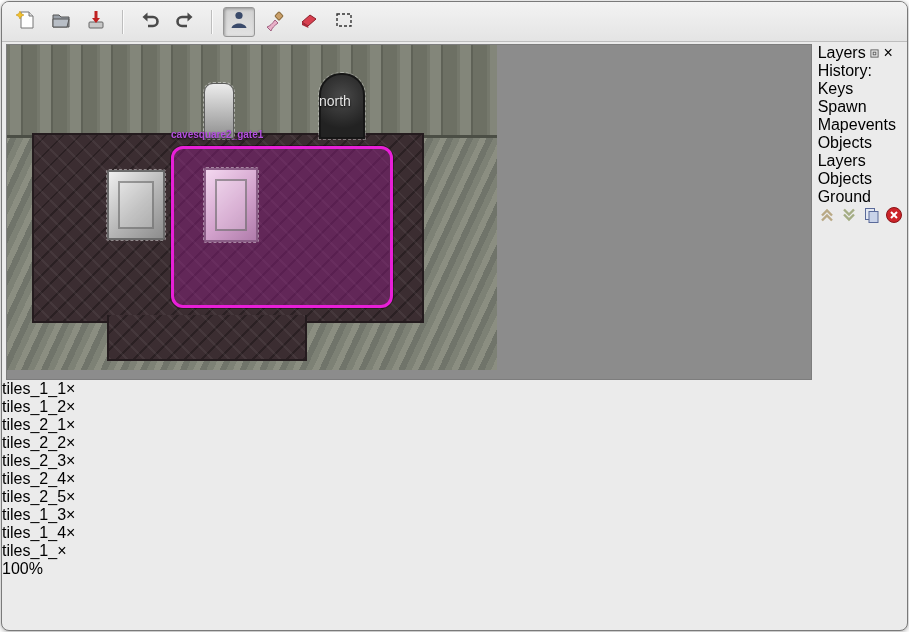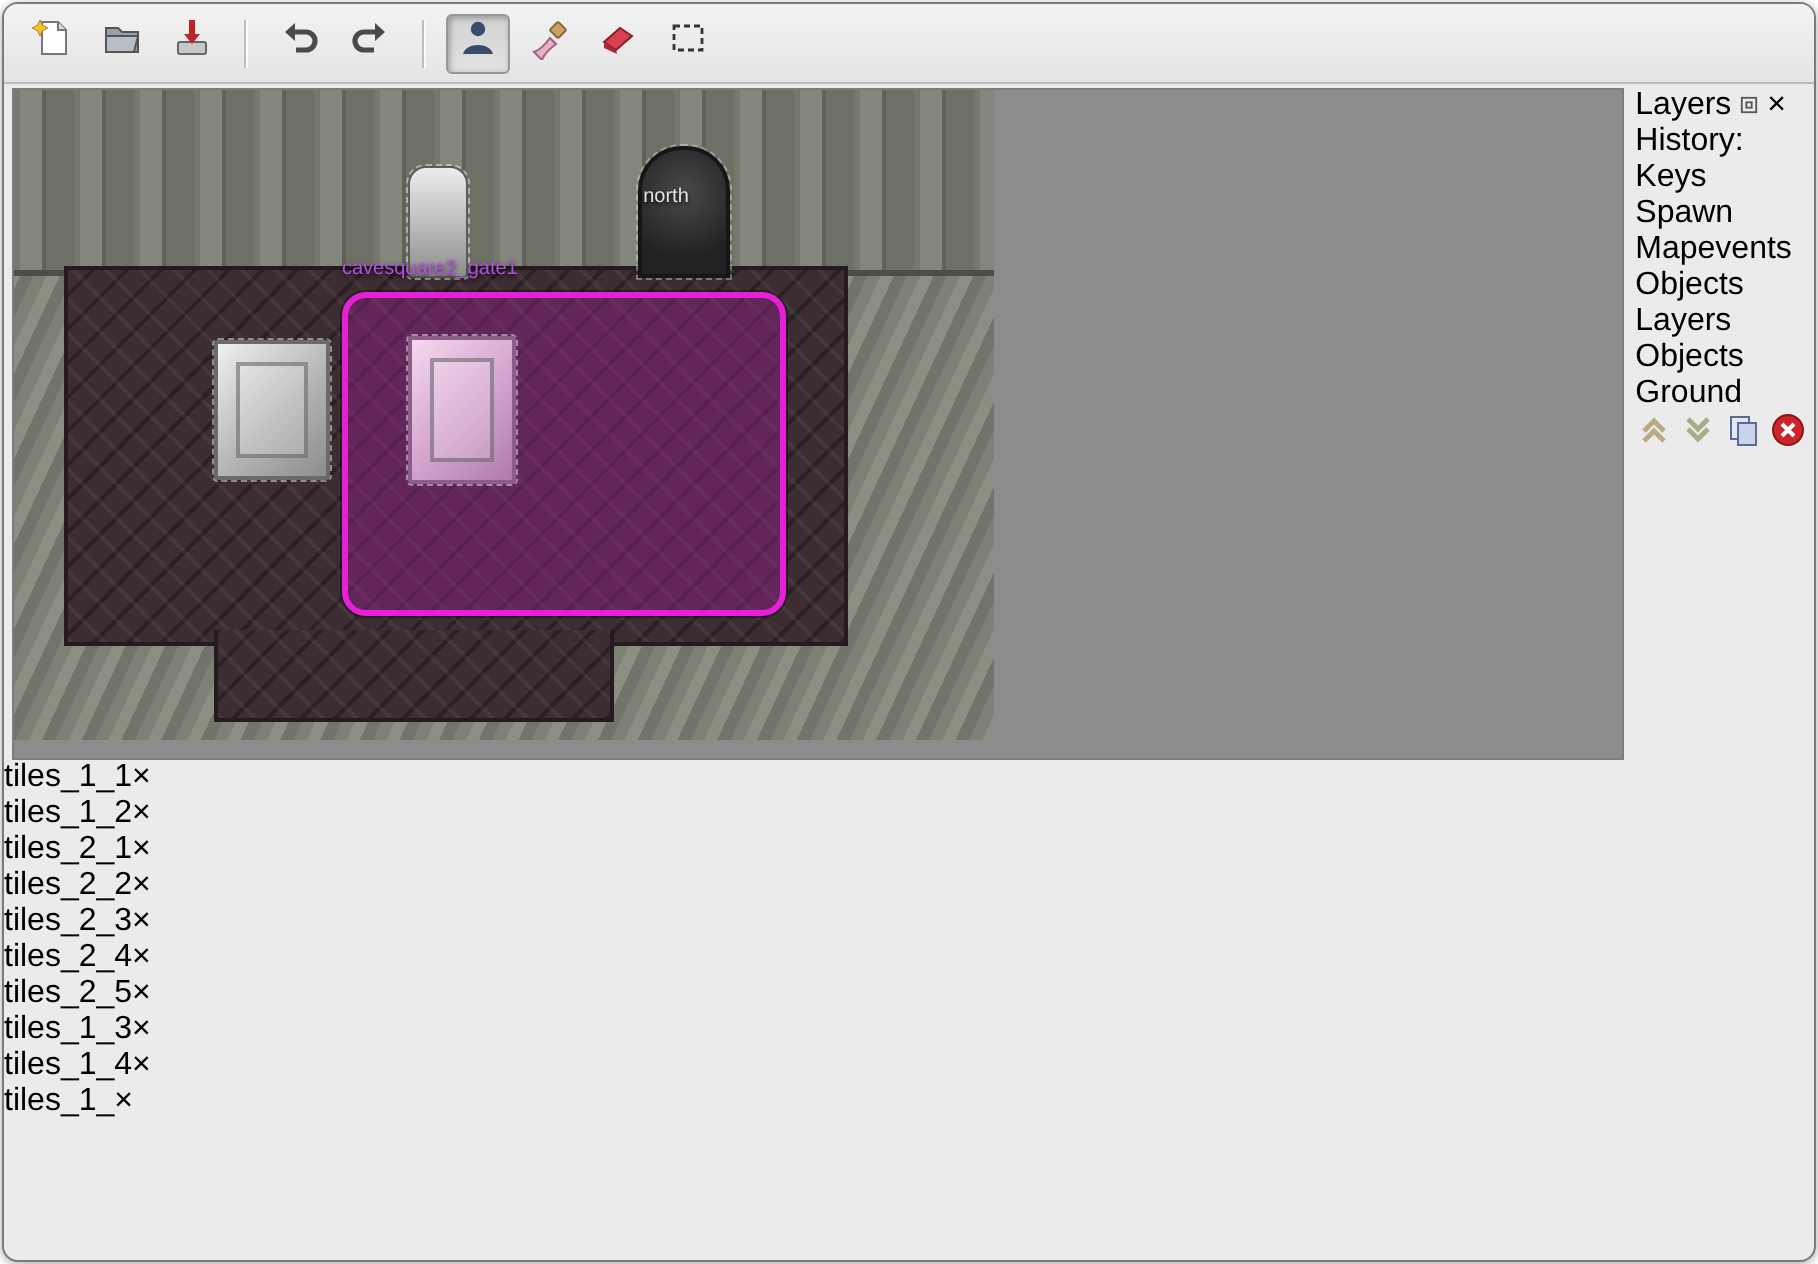--- a/index.html
+++ b/index.html
@@ -31,22 +31,22 @@
     background:repeating-linear-gradient(90deg,#75786c 0 3px,#83867a 3px 14px,#5f6257 14px 16px,#6d7064 16px 30px);}
   .floor{background-color:#3b2d31;
     background-image:repeating-linear-gradient(45deg,rgba(255,255,255,.05) 0 2px,transparent 2px 12px),
                      repeating-linear-gradient(-45deg,rgba(0,0,0,.28) 0 2px,transparent 2px 12px);}
   .floor-main{left:25px;top:88px;width:392px;height:190px;border:2px solid #241b1e;}
   .floor-ext{left:100px;top:270px;width:200px;height:46px;border:2px solid #241b1e;border-top:none;}
   .statue{left:197px;top:38px;width:30px;height:56px;background:linear-gradient(#ececec,#8f8f8f);
     border-radius:9px 9px 2px 2px;border:1px solid #5c5c5c;outline:1px dashed rgba(255,255,255,.45);}
   .gate{left:312px;top:28px;width:46px;height:66px;background:radial-gradient(circle at 50% 35%,#4a4a4a,#222 70%);
     border-radius:22px 22px 0 0;border:2px solid #161616;outline:1px dashed rgba(255,255,255,.35);}
-  .gate-label{left:312px;top:48px;width:28px;text-align:center;color:#e4e4e4;font-size:10px;text-shadow:0 1px 2px #000;}
-  .sel-label{left:164px;top:84px;color:#b44fe0;font-size:10px;font-weight:normal;text-shadow:0 1px 2px rgba(0,0,0,.8);}
+  .gate-label{left:312px;top:48px;width:28px;text-align:center;color:#e4e4e4;font-size:14px;text-shadow:0 1px 2px #000;}
+  .sel-label{left:164px;top:84px;color:#b44fe0;font-size:10px;font-weight:bold;text-shadow:0 1px 2px rgba(0,0,0,.8);}
   .selection{left:164px;top:101px;width:222px;height:162px;border:3px solid #e81fd8;border-radius:12px;
     background:rgba(152,32,142,.42);box-shadow:0 0 0 1px rgba(0,0,0,.35);}
   .door{border-radius:2px;outline:1px dashed rgba(255,255,255,.45);}
   .door-silver{left:100px;top:125px;width:58px;height:70px;background:linear-gradient(135deg,#f0f0f0,#b5b5b5 55%,#8d8d8d);border:2px solid #6a6a6a;}
   .door-silver::after,.door-pink::after{content:"";position:absolute;left:9px;top:9px;right:9px;bottom:9px;border:2px solid rgba(90,90,90,.55);background:rgba(255,255,255,.18);}
   .door-pink{left:197px;top:123px;width:54px;height:74px;background:linear-gradient(135deg,#f4d8f0,#d3a3cd 55%,#bختers;background:linear-gradient(135deg,#f4d8f0,#d3a3cd 55%,#b07cab);border:2px solid #8a5e86;z-index:2;}
   .grave1{left:130px;top:103px;width:22px;height:26px;background:linear-gradient(#c6c6c6,#8e8e8e);border-radius:10px 10px 0 0;border:1px solid #666;}
   .grave2{left:207px;top:96px;width:24px;height:28px;background:linear-gradient(#d8d8d8,#9c9c9c);border-radius:11px 11px 0 0;border:1px solid #666;z-index:2;}
   .pot-gold{left:30px;top:131px;width:24px;height:28px;background:radial-gradient(circle at 40% 35%,#ecc95e,#96701a);border-radius:45%;border:1px solid #5e4410;}
   .crate1{left:390px;top:126px;width:44px;height:42px;background:#8a5a28;border:2px solid #53340f;
@@ -371,14 +371,18 @@
           <div class="tile" style="background: rgb(134, 140, 132);"></div>
         </div>
       <div class="vscroll">
         <div class="sb-btn"><span class="tri-up"></span></div>
         <div class="sb-thumb"></div>
         <div class="sb-btn bottom"><span class="tri-down"></span></div>
       </div>
     </div>
   </div>
 
+  <div class="statusbar">
+    <span>100%</span>
+    <span class="grip"></span>
+  </div>
 
 </div>
 
 </body></html>

